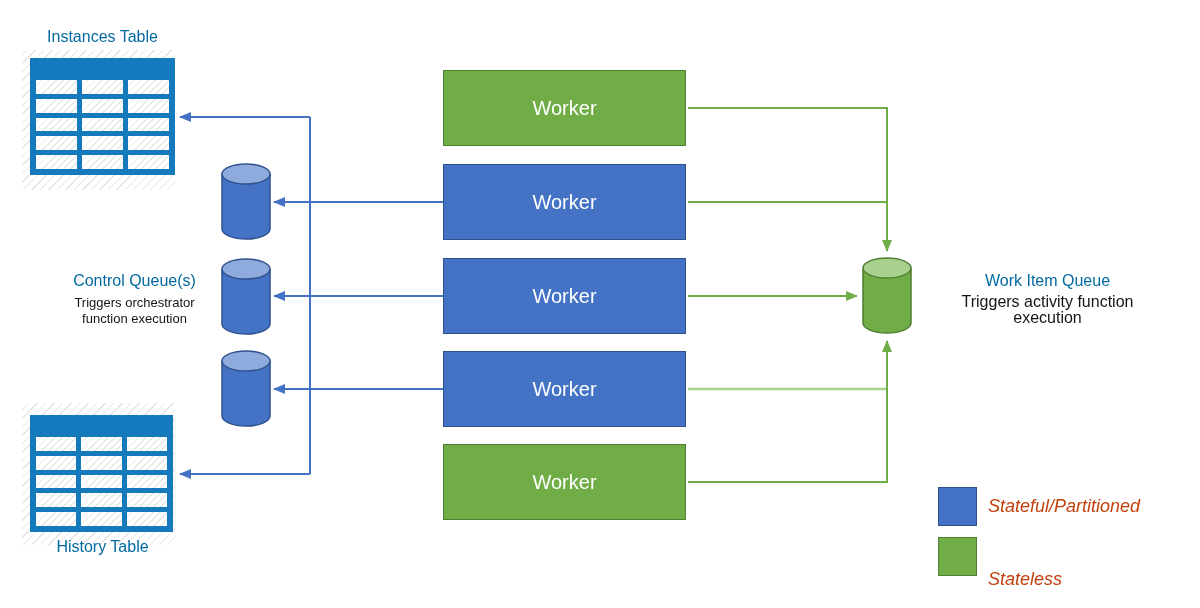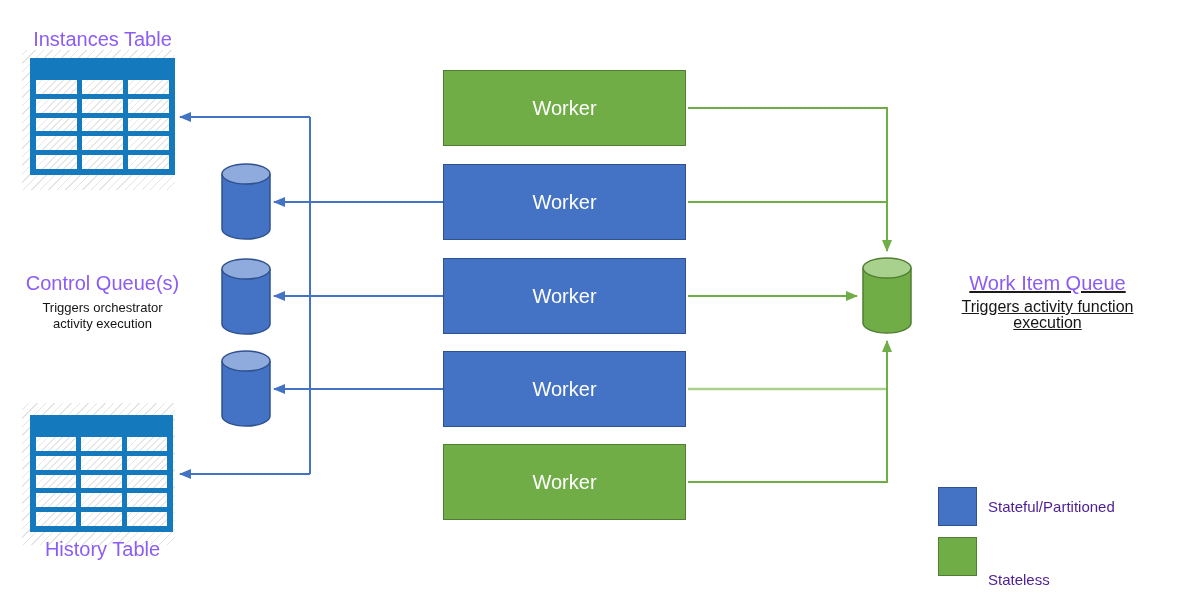--- a/index.html
+++ b/index.html
@@ -30,29 +30,29 @@
   
   .worker {
     left:443px; width:243px; height:76px;
     display:flex; align-items:center; justify-content:center;
     color:#ffffff; font-size:20px;
   }
   .worker.stateful { background:#4472C4; border:1.5px solid #2F528F; }
   .worker.stateless { background:#70AD47; border:1.5px solid #507E32; }
 
   
-  .big-label { font-size:20px; text-align:center; color:#8b5cf6; }
+  .big-label { font-size:16px; text-align:center; color:#0369a1; }
   .sub-label { font-size:13px; line-height:16px; text-align:center; color:#151515; }
   .left-col-text { width:205px; left:0; }
 
   
   .legend-swatch { width:39px; height:39px; }
   .legend-swatch.blue { background:#4472C4; border:1px solid #2F528F; }
   .legend-swatch.green { background:#70AD47; border:1px solid #507E32; }
-  .legend-label { font-size:15px; display:flex; align-items:center; height:39px; color:#4c1d95; }
+  .legend-label { font-size:18px; display:flex; align-items:center; height:39px; color:#c2410c;font-style:italic; }
 </style>
 </head>
 <body>
 
 <div class="canvas">
 
   <svg class="overlay" width="1200" height="608" viewBox="0 0 1200 608">
     <defs>
       <marker id="arrow-blue" markerWidth="13" markerHeight="11" refX="11" refY="5" orient="auto" markerUnits="userSpaceOnUse">
         <path d="M0,0 L12,5 L0,10 z" fill="#4472C4"></path>
@@ -92,24 +92,24 @@
         <div class="table-cell"></div>
         <div class="table-cell"></div>
         <div class="table-cell"></div>
         <div class="table-cell"></div>
         <div class="table-cell"></div>
         <div class="table-cell"></div>
         <div class="table-cell"></div>
       </div>
   </div>
 
-  <div class="node left-col-text" style="top:272px;">
+  <div class="node left-col-text" style="top:272px;margin-left:32px;">
     <div class="big-label">Control Queue(s)</div>
     <div class="sub-label" style="margin-top:5px;">Triggers orchestrator</div>
-    <div class="sub-label">activity execution</div>
+    <div class="sub-label">function execution</div>
   </div>
 
   <svg class="node" style="left:221px; top:163px;" width="50" height="78" viewBox="0 0 50 78">
     <path d="M1,11 V66 A24,10 0 0 0 49,66 V11" fill="#4472C4" stroke="#2F528F" stroke-width="1.5"></path>
     <ellipse cx="25" cy="11" rx="24" ry="10" fill="#8FAADC" stroke="#2F528F" stroke-width="1.5"></ellipse>
   </svg>
   <svg class="node" style="left:221px; top:258px;" width="50" height="78" viewBox="0 0 50 78">
     <path d="M1,11 V66 A24,10 0 0 0 49,66 V11" fill="#4472C4" stroke="#2F528F" stroke-width="1.5"></path>
     <ellipse cx="25" cy="11" rx="24" ry="10" fill="#8FAADC" stroke="#2F528F" stroke-width="1.5"></ellipse>
   </svg>
@@ -153,21 +153,21 @@
     <span>Worker</span>
   </div>
   <div class="node worker stateless" style="top:444px;">
     <span>Worker</span>
   </div>
 
   <svg class="node" style="left:862px; top:257px;" width="50" height="78" viewBox="0 0 50 78">
     <path d="M1,11 V66 A24,10 0 0 0 49,66 V11" fill="#70AD47" stroke="#507E32" stroke-width="1.5"></path>
     <ellipse cx="25" cy="11" rx="24" ry="10" fill="#A9D18E" stroke="#507E32" stroke-width="1.5"></ellipse>
   </svg>
-  <div class="node" style="left:935px; top:272px; width:225px;text-decoration:underline;">
+  <div class="node" style="left:935px; top:272px; width:225px;">
     <div class="big-label">Work Item Queue</div>
     <div class="sub-label" style="margin-top:4px; font-size:16px;">Triggers activity function execution</div>
   </div>
 
   <div class="node legend-swatch blue" style="left:938px; top:487px;"></div>
   <div class="node legend-label" style="left:988px; top:487px;">Stateful/Partitioned</div>
   <div class="node legend-swatch green" style="left:938px; top:537px;"></div>
   <div class="node legend-label" style="left:988px; top:560px;">Stateless</div>
 
 </div>

